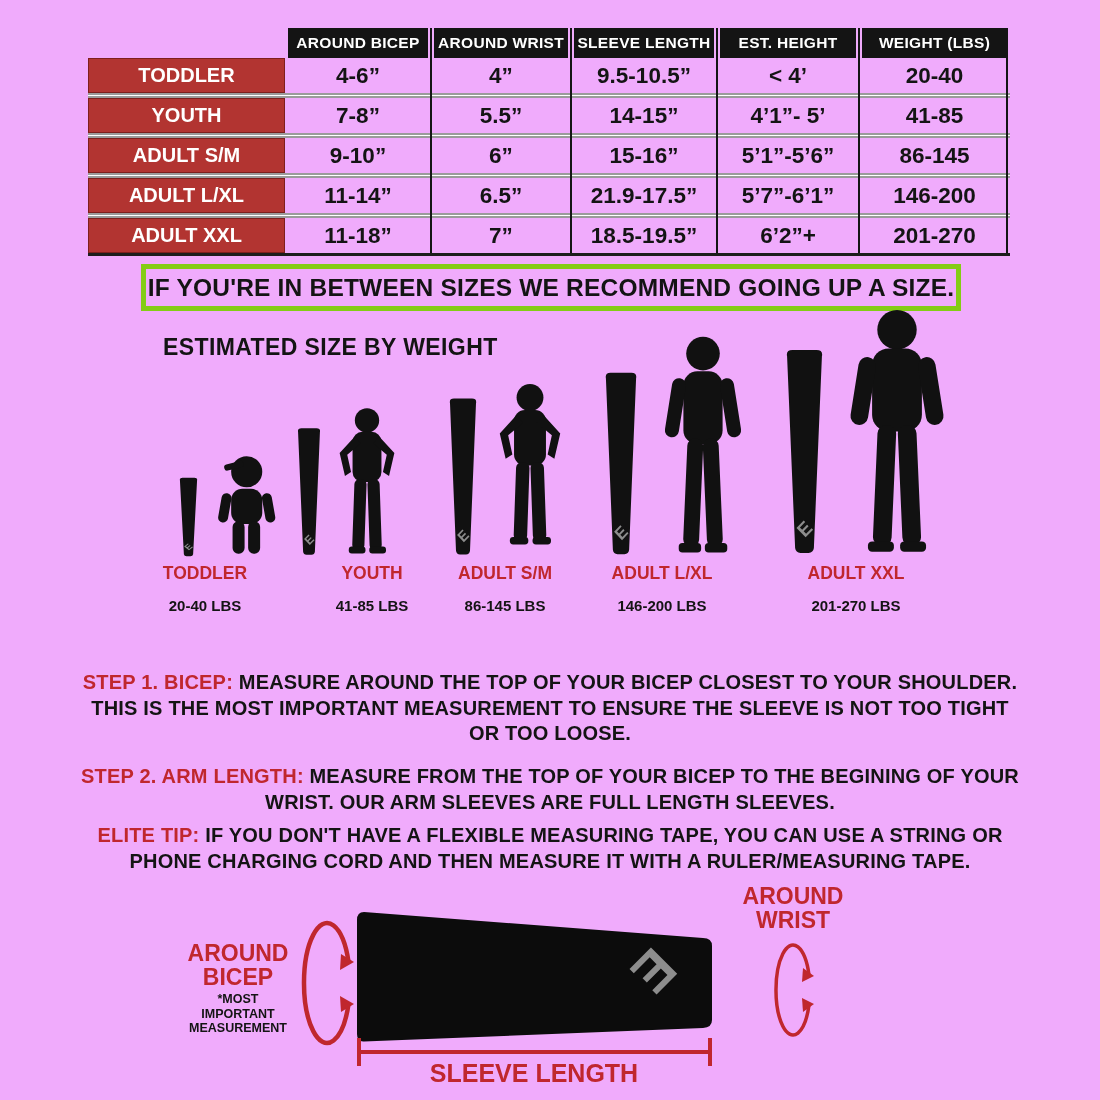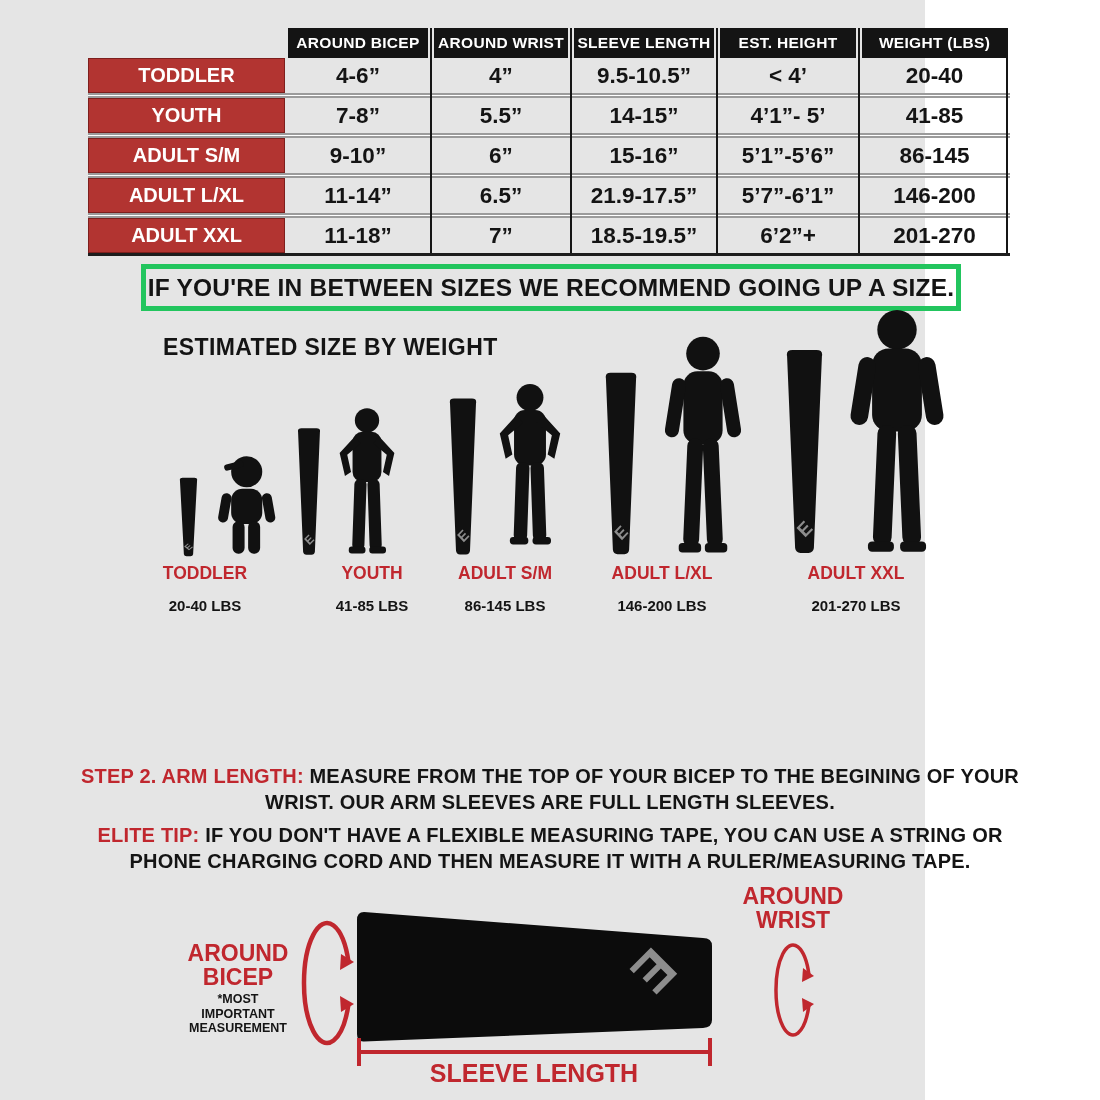--- a/index.html
+++ b/index.html
@@ -1,34 +1,34 @@
 <!DOCTYPE html>
 <html><head>
 <meta charset="utf-8">
 <style>
   html,body{margin:0;padding:0;background:#ffffff;}
   body{width:1100px;height:1100px;font-family:"Liberation Sans",sans-serif;overflow:hidden;}
-  .stage{position:relative;width:925px;height:1100px;background:#e5e5e5;}
+  .stage{position:relative;width:1100px;height:1100px;background:#f0abfc;}
 
   
   .size-table{position:absolute;left:88px;top:28px;width:922px;}
   .trow{display:grid;grid-template-columns:197px 146px 140px 146px 142px 151px;}
   .hrow{height:30px;}
   .hcell{background:#141414;color:#fff;font-weight:bold;font-size:15.5px;line-height:30px;
          text-align:center;margin:0 3px;letter-spacing:.3px;}
   .drow{height:35px;}
   .label-cell{background:#b23431;border:1px solid #7e1f1d;color:#fff;font-weight:bold;
               font-size:20px;line-height:33px;text-align:center;box-sizing:border-box;}
   .data-cell{color:#141414;font-weight:bold;font-size:22.5px;line-height:35px;text-align:center;}
   .tsep{height:5px;border-top:2px solid #9b9b9b;border-bottom:2px solid #9b9b9b;box-sizing:border-box;background:#fff;}
   .tbottom{height:3px;background:#1d1d1d;}
   .vline{position:absolute;top:0;width:2px;height:225px;background:#151515;}
 
   
-  .banner{position:absolute;left:141px;top:264px;width:820px;height:47px;border:5px solid #22c55e;
+  .banner{position:absolute;left:141px;top:264px;width:820px;height:47px;border:5px solid #84cc16;
           box-sizing:border-box;text-align:center;}
   .banner span{font-weight:bold;font-size:24.5px;line-height:37px;color:#141414;letter-spacing:.2px;white-space:nowrap;}
 
   
   .sbw-heading{position:absolute;left:163px;top:334px;font-weight:bold;font-size:23px;color:#141414;letter-spacing:.4px;}
   .sleeve-v,.person{position:absolute;}
   .glabel{position:absolute;width:150px;text-align:center;}
   .gname{font-weight:bold;font-size:17.5px;color:#c0272e;line-height:18px;}
   .gweight{font-weight:bold;font-size:15px;color:#141414;line-height:17px;margin-top:15px;}
 
@@ -226,20 +226,23 @@
   <div class="glabel" style="left:587px;top:564px">
     <div class="gname">ADULT L/XL</div>
     <div class="gweight">146-200 LBS</div>
   </div>
   <div class="glabel" style="left:781px;top:564px">
     <div class="gname">ADULT XXL</div>
     <div class="gweight">201-270 LBS</div>
   </div>
 
 
+  <div class="step" style="top:670px"><span class="pfx">STEP 1. BICEP:</span><span> MEASURE AROUND THE TOP OF YOUR BICEP CLOSEST TO YOUR SHOULDER.
+THIS IS THE MOST IMPORTANT MEASUREMENT TO ENSURE THE SLEEVE IS NOT TOO TIGHT
+OR TOO LOOSE.</span></div>
 
   <div class="step" style="top:764px"><span class="pfx">STEP 2. ARM LENGTH:</span><span> MEASURE FROM THE TOP OF YOUR BICEP TO THE BEGINING OF YOUR
 WRIST. OUR ARM SLEEVES ARE FULL LENGTH SLEEVES.</span></div>
 
   <div class="step" style="top:823px"><span class="pfx">ELITE TIP:</span><span> IF YOU DON'T HAVE A FLEXIBLE MEASURING TAPE, YOU CAN USE A STRING OR
 PHONE CHARGING CORD AND THEN MEASURE IT WITH A RULER/MEASURING TAPE.</span></div>
 
   <svg class="diagram-svg" width="730" height="215" viewBox="0 0 730 215">
 
     <path d="M214,32 Q207,32 207,40 L207,154 Q207,162 214,161.5 L553,148 Q562,147.5 562,140 L562,66 Q562,58 553,58 Z" fill="#0c0c0c"></path>

